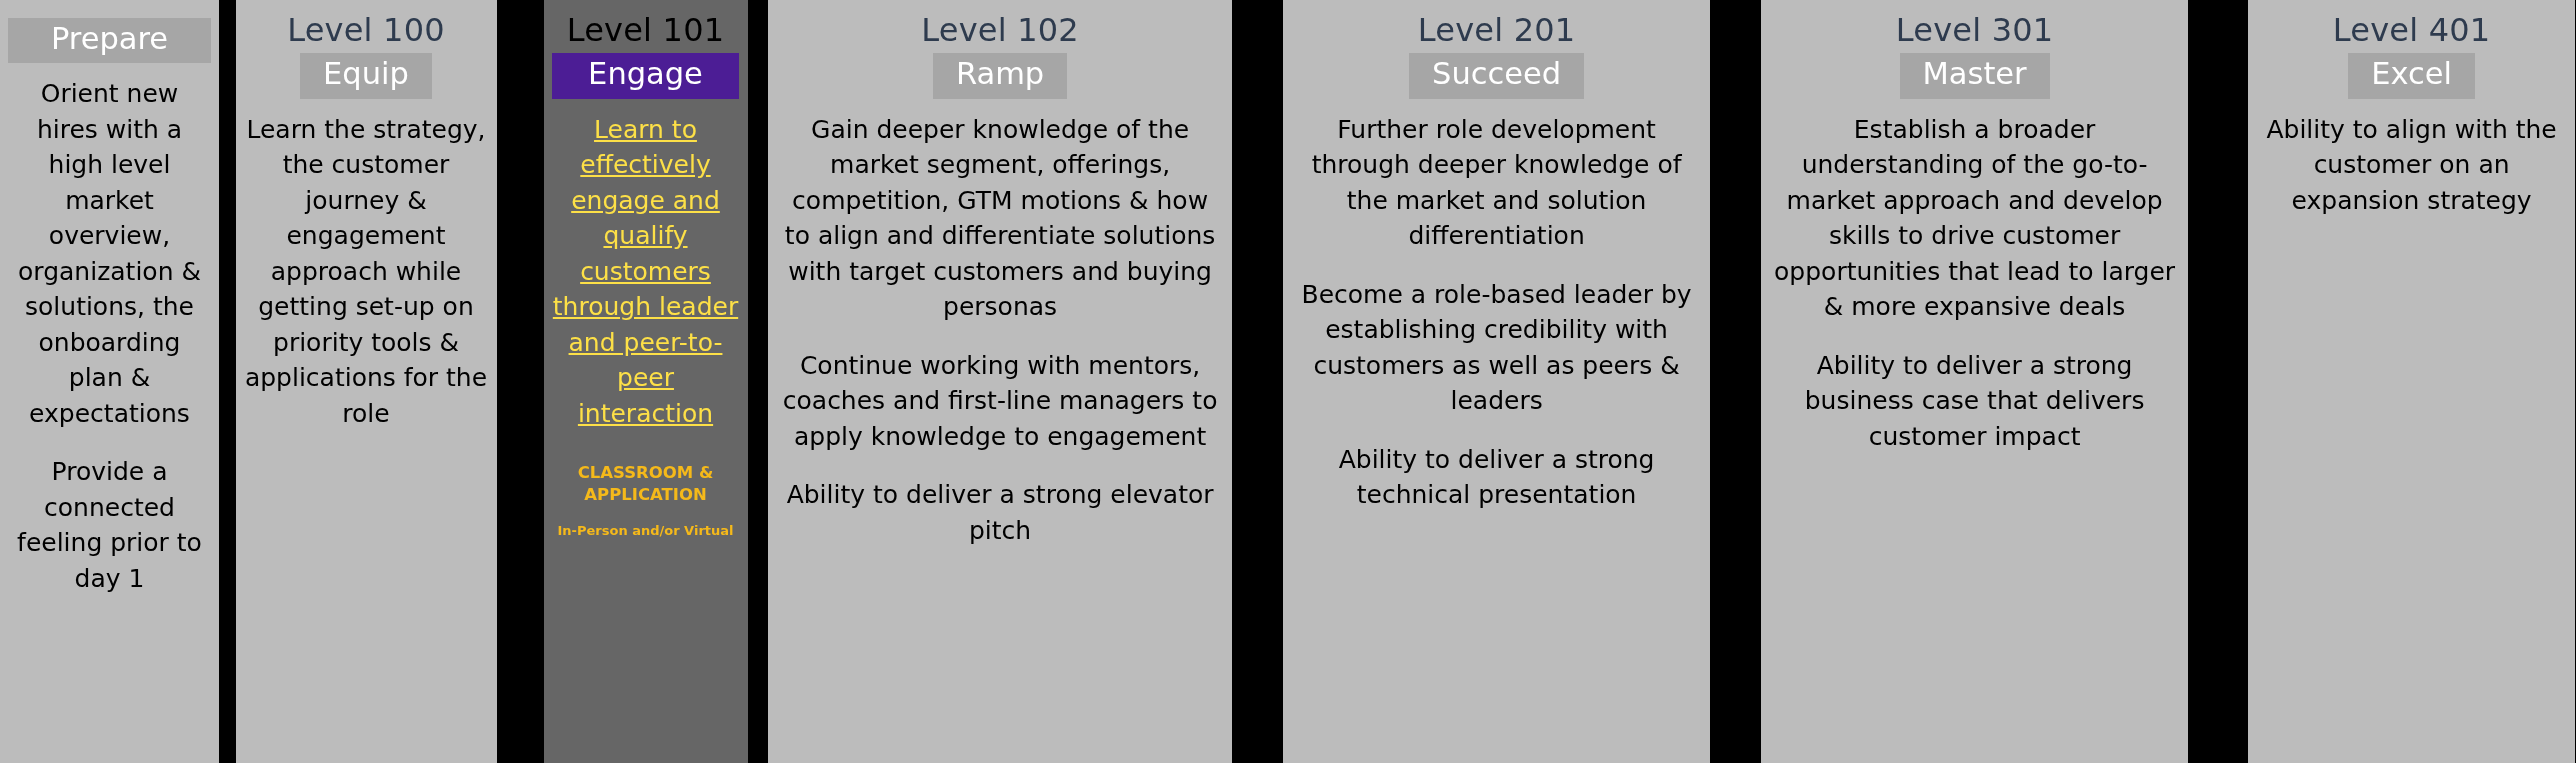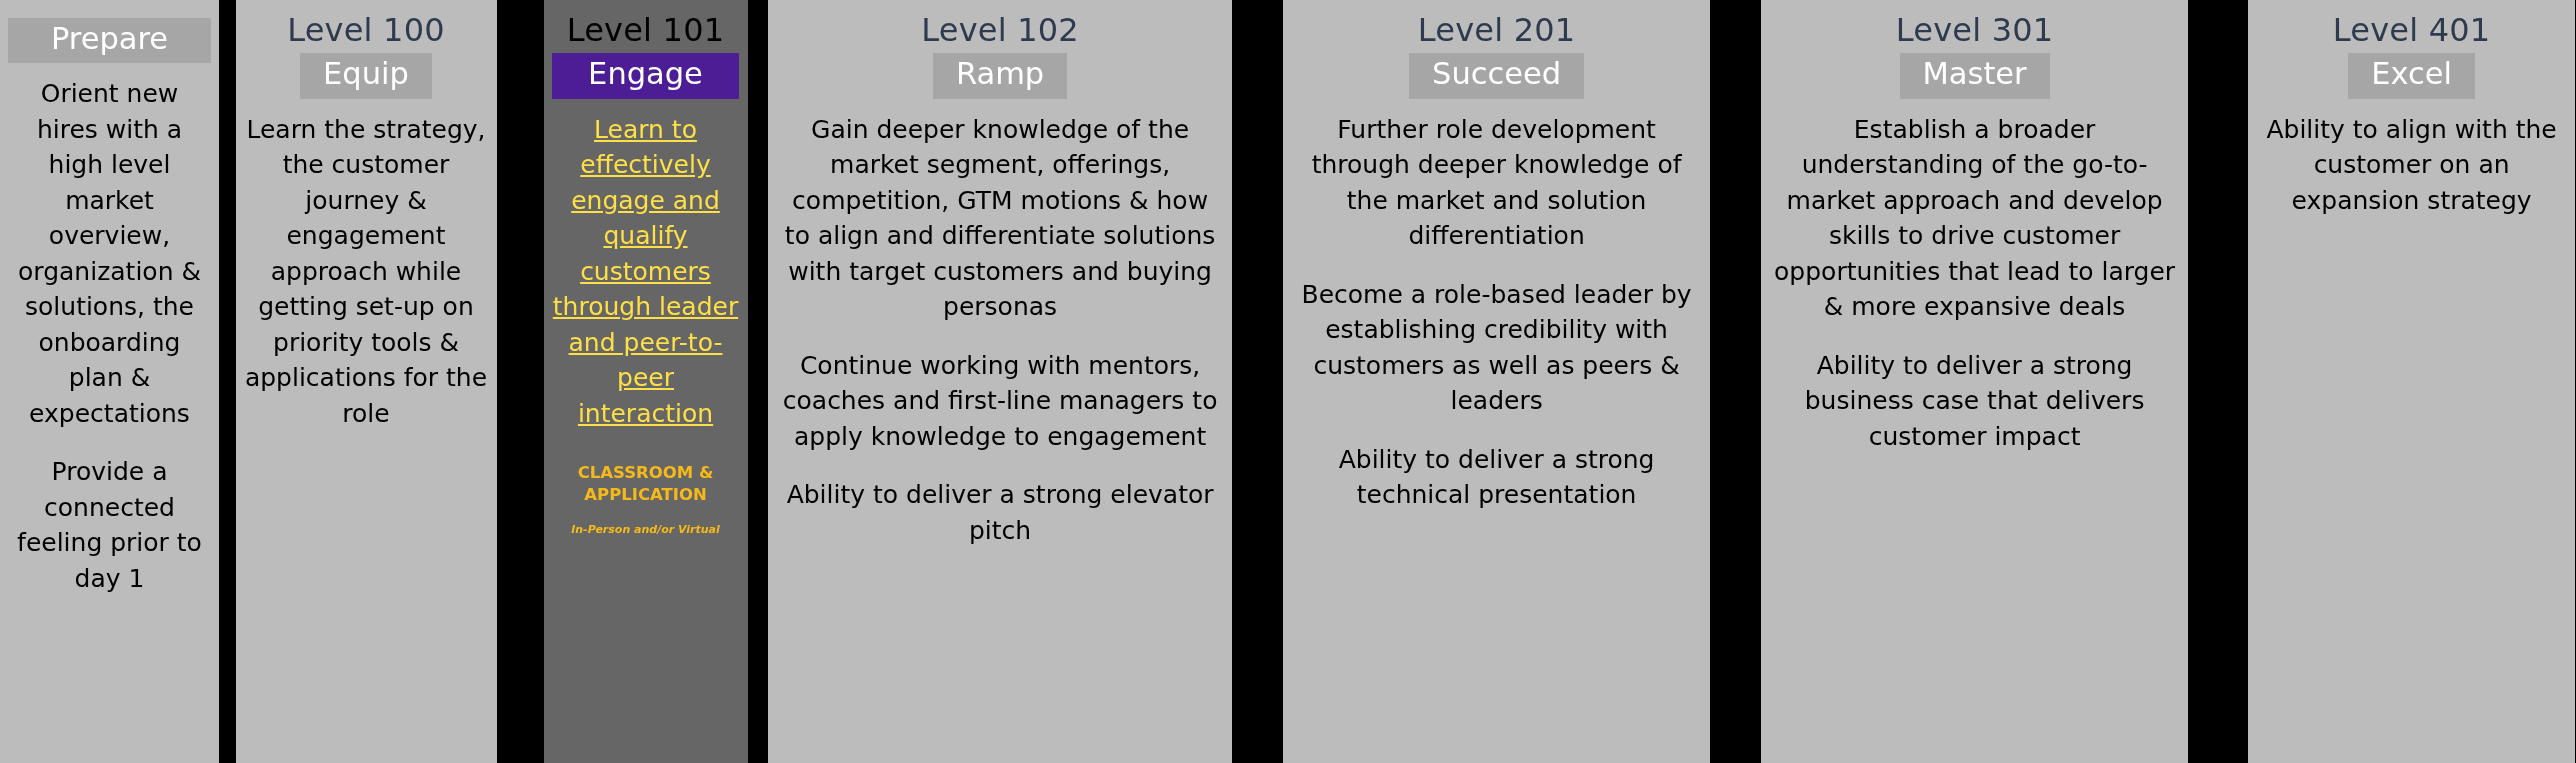--- a/index.html
+++ b/index.html
@@ -88,27 +88,26 @@
     color: #f5b91a;
     font-size: 16.5px;
     line-height: 1.3;
     font-weight: 700;
     text-align: center;
     margin: 8.2px 0 18px 0;
     width: 100%;
   }
   .accent-light {
     color: #f5b91a;
-    font-size: 11px;
+    font-size: 13px;
     line-height: 1.3;
     font-weight: 700;
     text-align: center;
     margin: 0;
     width: 100%;
-    font-style: italic;
   }
   
   .c0 { flex: 0 0 219px; }
   .g0 { flex: 0 0 16.5px; }
   .c1 { flex: 0 0 261px; }
   .g1 { flex: 0 0 47px; }
   .c2 { flex: 0 0 204px; }
   .g2 { flex: 0 0 20.6px; }
   .c3 { flex: 0 0 464px; }
   .g3 { flex: 0 0 51px; }

